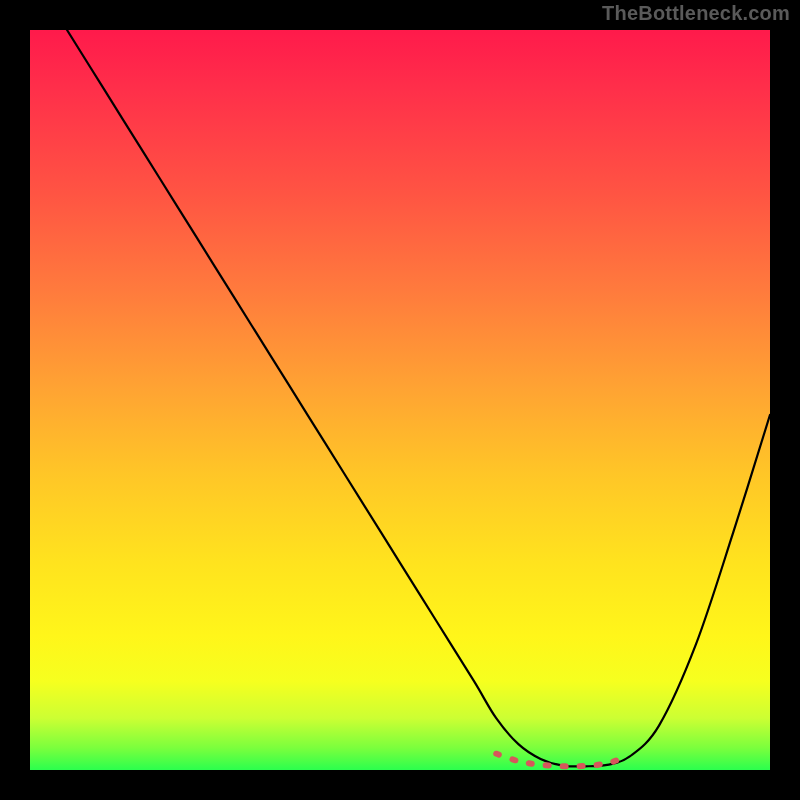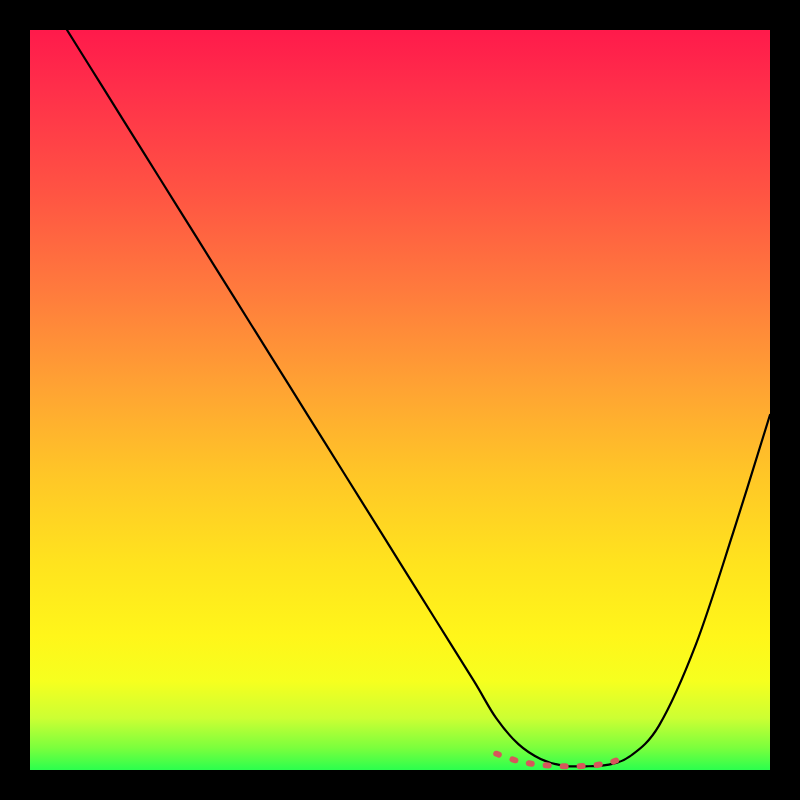--- a/index.html
+++ b/index.html
@@ -60,20 +60,21 @@
     inset: 0;
     width: 100%;
     height: 100%;
   }
 </style>
 </head>
 <body>
 
 <div class="frame">
 
+  <div class="watermark">TheBottleneck.com</div>
 
   <div class="plot-area">
     <div class="gradient-bg"></div>
     <svg class="curve-svg" viewBox="0 0 740 740" preserveAspectRatio="none">
       <path id="curve-path" fill="none" stroke="#000000" stroke-width="2.2" stroke-linecap="round" stroke-linejoin="round" d="M 37.00 0.00 C 43.17 9.87, 61.67 39.47, 74.00 59.20 C 86.33 78.93, 98.67 98.67, 111.00 118.40 C 123.33 138.13, 135.67 157.87, 148.00 177.60 C 160.33 197.33, 172.67 217.07, 185.00 236.80 C 197.33 256.53, 209.67 276.27, 222.00 296.00 C 234.33 315.73, 246.67 335.47, 259.00 355.20 C 271.33 374.93, 283.67 394.67, 296.00 414.40 C 308.33 434.13, 320.67 453.87, 333.00 473.60 C 345.33 493.33, 357.67 513.07, 370.00 532.80 C 382.33 552.53, 394.67 572.27, 407.00 592.00 C 419.33 611.73, 434.13 635.17, 444.00 651.20 C 453.87 667.23, 458.80 677.72, 466.20 688.20 C 473.60 698.68, 481.00 707.32, 488.40 714.10 C 495.80 720.88, 503.20 725.32, 510.60 728.90 C 518.00 732.48, 525.40 734.33, 532.80 735.56 C 540.20 736.79, 547.60 736.42, 555.00 736.30 C 562.40 736.18, 569.80 736.42, 577.20 734.82 C 584.60 733.22, 590.77 733.22, 599.40 726.68 C 608.03 720.14, 617.90 714.35, 629.00 695.60 C 640.10 676.85, 653.67 646.27, 666.00 614.20 C 678.33 582.13, 690.67 541.43, 703.00 503.20 C 715.33 464.97, 733.83 404.53, 740.00 384.80"></path>
       <path id="marker-path" fill="none" stroke="#d6575b" stroke-width="6" stroke-linecap="round" stroke-linejoin="round" stroke-dasharray="3 14" d="M 466.20 723.72 C 469.90 724.95, 481.00 729.27, 488.40 731.12 C 495.80 732.97, 503.20 733.96, 510.60 734.82 C 518.00 735.68, 525.40 736.12, 532.80 736.30 C 540.20 736.48, 547.60 736.42, 555.00 735.93 C 562.40 735.44, 571.03 734.63, 577.20 733.34 C 583.37 732.05, 589.53 729.02, 592.00 728.16"></path>
     </svg>
   </div>
 
 </div>

